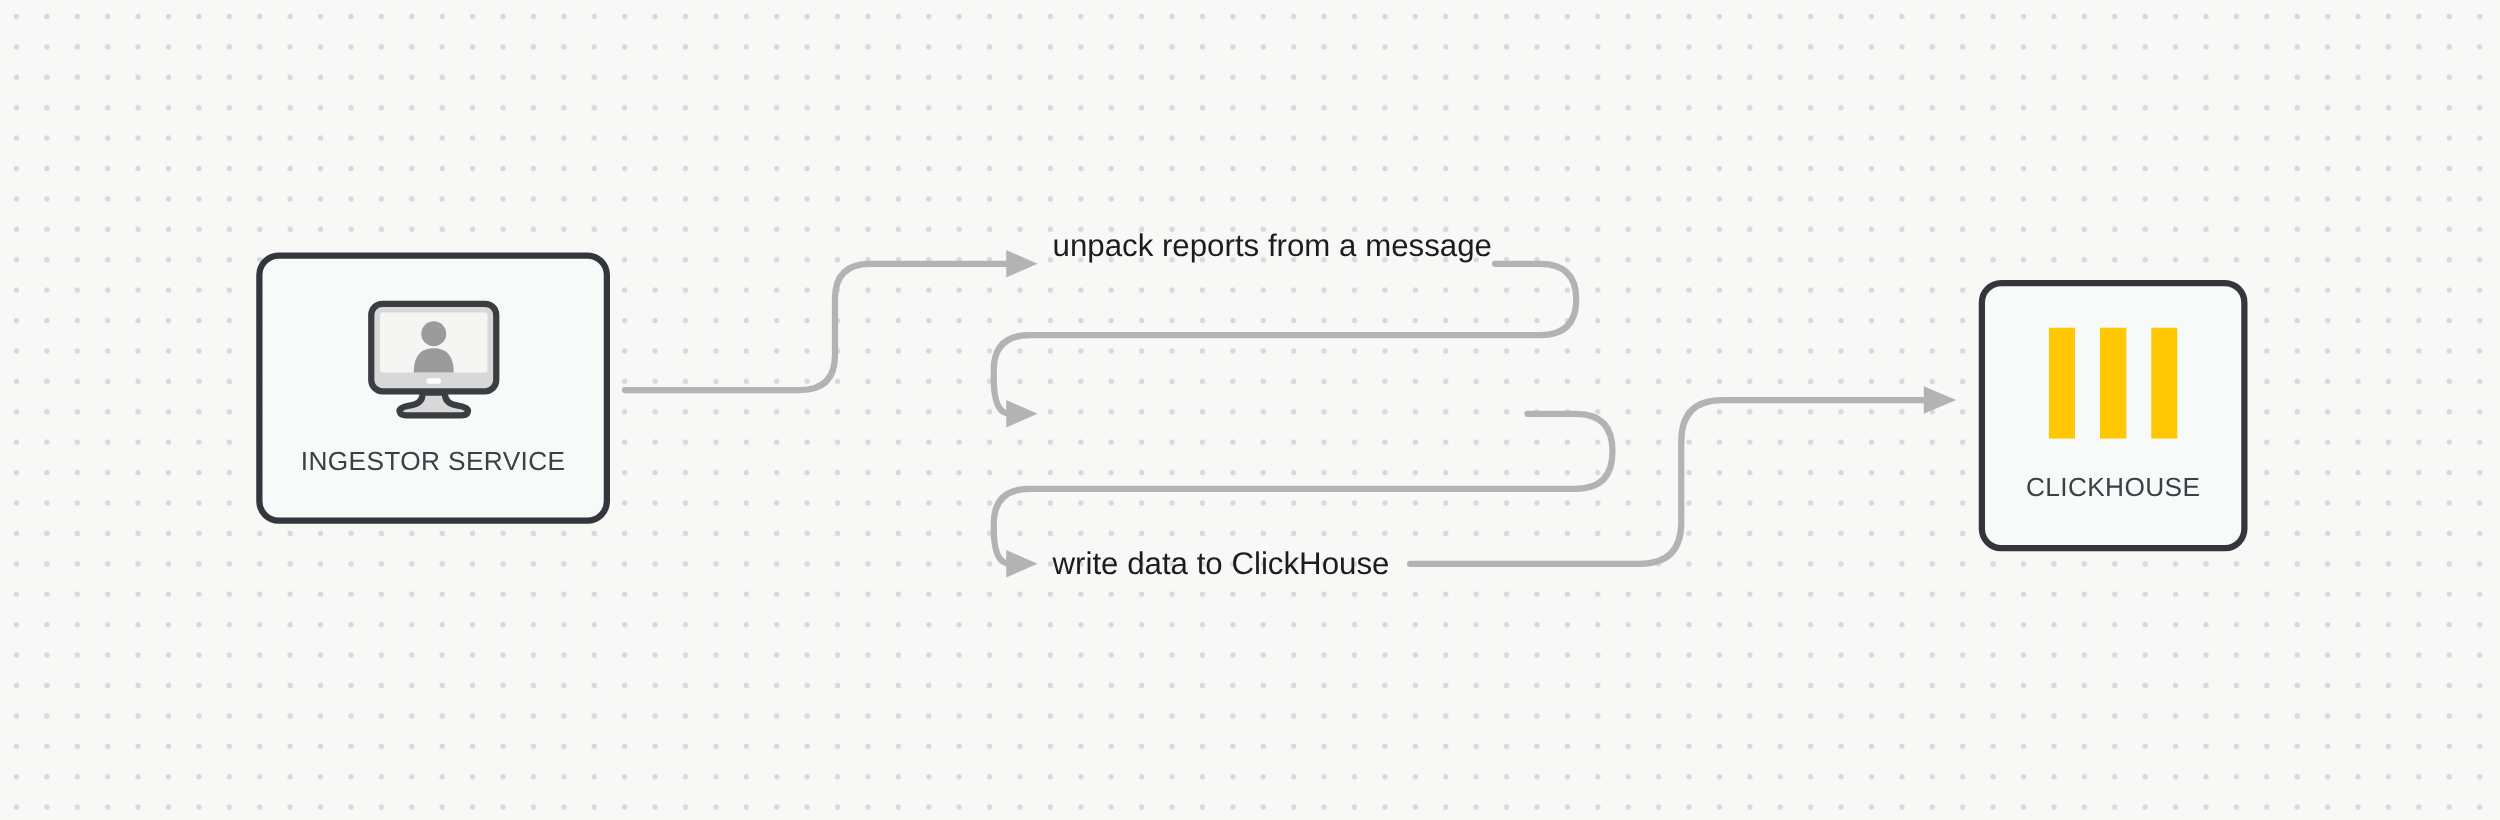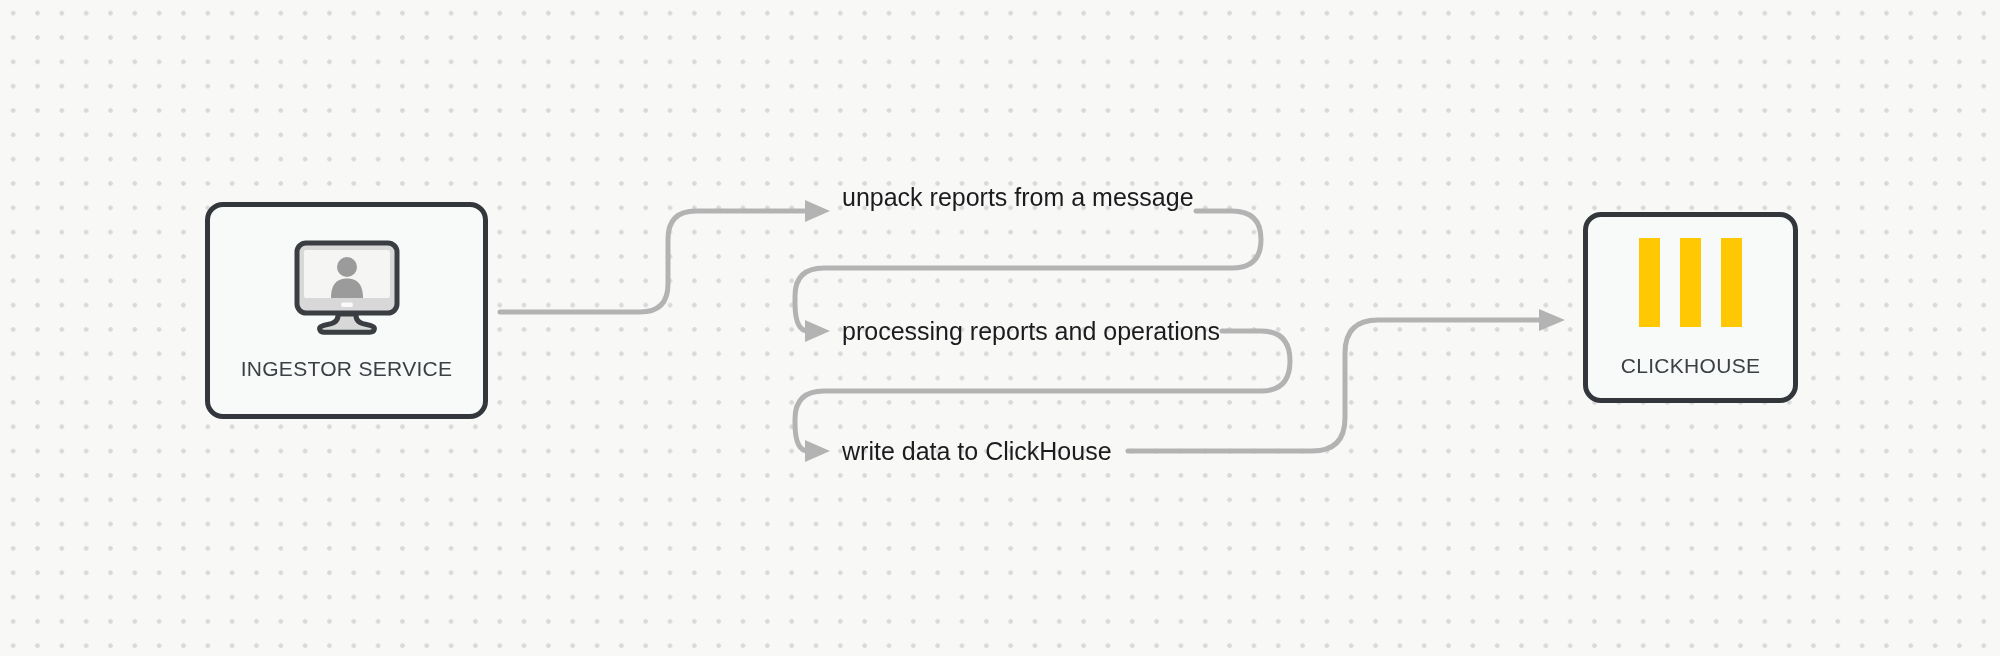--- a/index.html
+++ b/index.html
@@ -44,22 +44,22 @@
     display: flex;
     flex-direction: column;
     align-items: center;
     justify-content: center;
   }
   .node-ingestor {
     left: 205px; top: 202px;
     width: 283px; height: 217px;
   }
   .node-clickhouse {
-    left: 1583px; top: 212px;
-    width: 215px; height: 191px;
+    left: 1583px; top: 224px;
+    width: 215px; height: 217px;
   }
   .node-caption {
     font-size: 21px;
     letter-spacing: 0.3px;
     color: #3b4045;
     white-space: nowrap;
   }
   .node-ingestor .node-caption { margin-top: 17px; }
   .node-clickhouse .node-caption { margin-top: 23px; }
   .step-label {
@@ -109,21 +109,20 @@
 
         <rect x="47" y="62.5" width="12" height="4.5" rx="2.2" fill="#fbfbfb"></rect>
 
         <path d="M 44 74 L 44 75.5 C 44 81 40 83.5 33.5 84.5 C 28 85.4 25.2 87 25.6 89 C 26 90.9 27.8 92.2 30.3 92.2 L 75.7 92.2 C 78.2 92.2 80 90.9 80.4 89 C 80.8 87 78 85.4 72.5 84.5 C 66 83.5 62 81 62 75.5 L 62 74 Z" fill="#d8d8d8" stroke="#3a3e42" stroke-width="5" stroke-linejoin="round"></path>
       </svg>
     </span>
     <span class="node-caption">INGESTOR SERVICE</span>
   </div>
 
   <div class="step-label step-1">unpack reports from a message</div>
-  <div class="step-label step-2">processing reports and operations</div>
   <div class="step-label step-3">write data to ClickHouse</div>
 
   <div class="node node-clickhouse">
     <span>
       <svg width="103" height="89" viewBox="0 0 103 89">
         <rect x="0" y="0" width="21" height="89" fill="#ffc802"></rect>
         <rect x="41" y="0" width="21" height="89" fill="#ffc802"></rect>
         <rect x="82" y="0" width="21" height="89" fill="#ffc802"></rect>
       </svg>
     </span>

